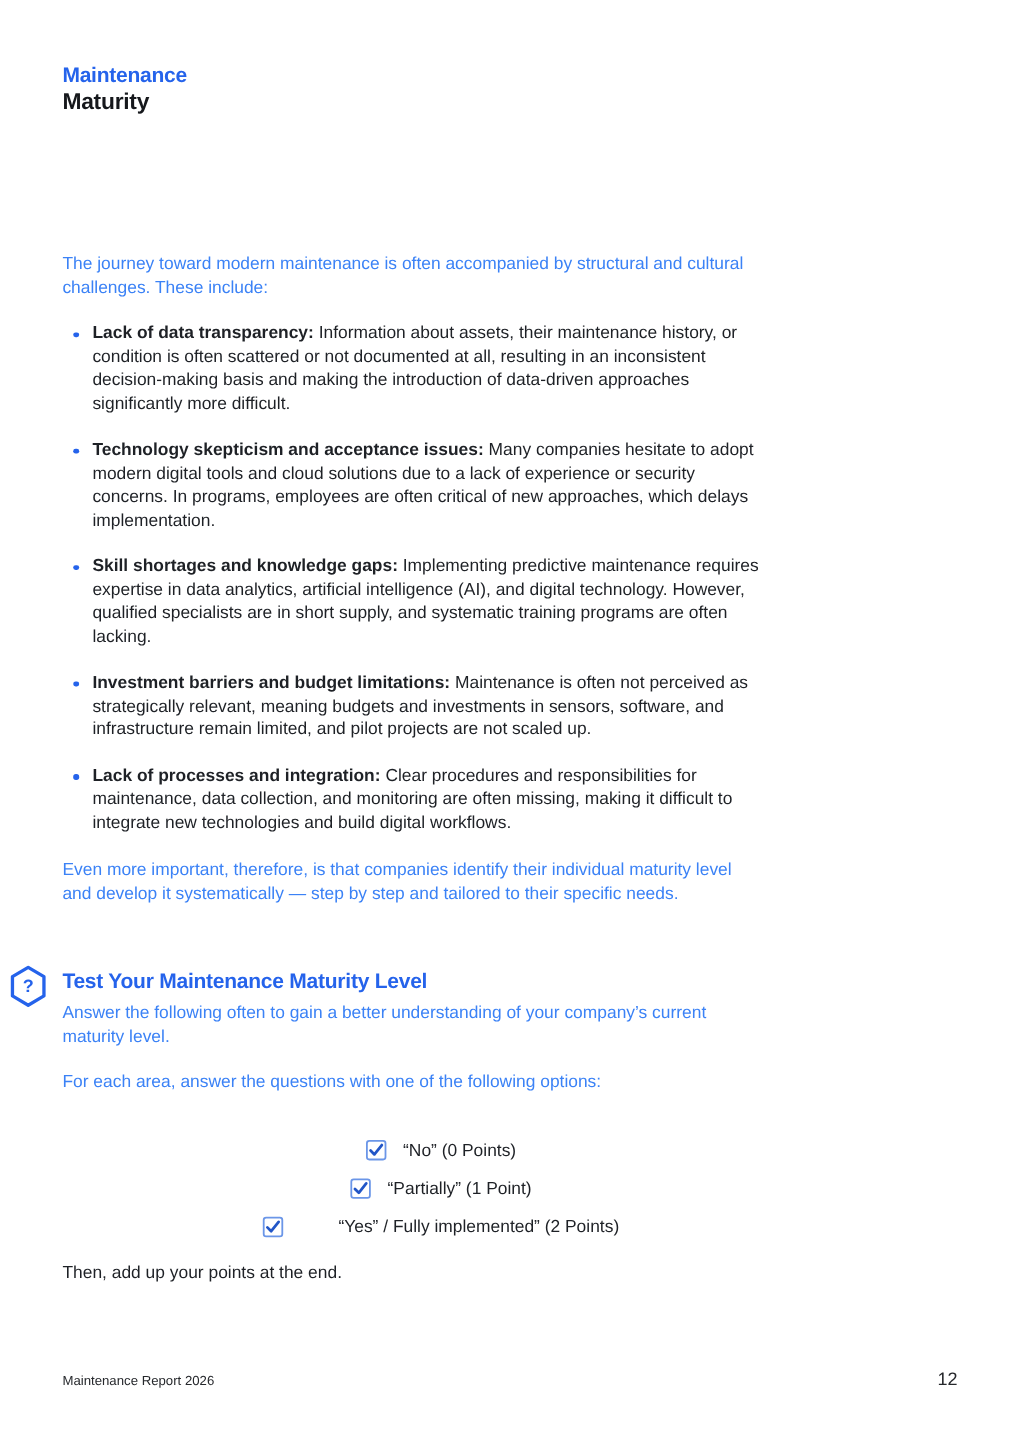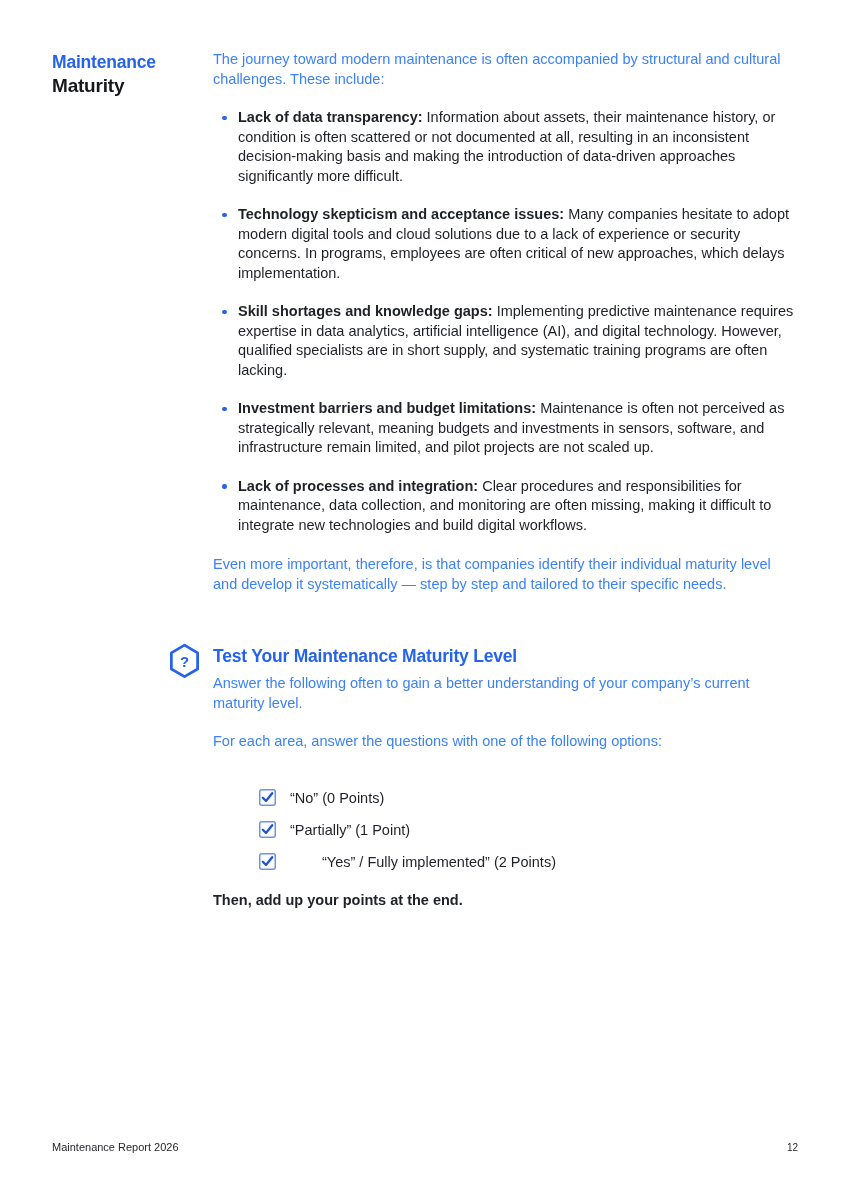--- a/index.html
+++ b/index.html
@@ -7,20 +7,21 @@
   body {
     font-family: "Liberation Sans", "DejaVu Sans", sans-serif;
     color: #1e2126;
     position: relative;
   }
   .page { position: relative; width: 848px; height: 1200px; }
   .content-wrap {
     position: absolute;
     left: 52px; top: 50px; right: 50px;
     display: flex;
+    flex-direction: column;
   }
   
   .margin-col { width: 161px; flex: 0 0 161px; }
   .margin-title-blue {
     color: #2563eb; font-size: 17.5px; font-weight: 700; line-height: 24px;
     letter-spacing: -0.2px;
   }
   .margin-title-black {
     color: #16181c; font-size: 19px; font-weight: 700; line-height: 24px;
     letter-spacing: -0.2px;
@@ -55,33 +56,34 @@
     position: absolute; left: 0; top: 1px; width: 35px; height: 37px;
     display: flex; align-items: center; justify-content: center;
     color: #2563eb; font-size: 15px; font-weight: 700;
   }
   .quiz-intro { margin-bottom: 19px; }
   .options-intro { margin-bottom: 34px; }
   .option-list { margin: 0 0 17px 0; }
   .option-row {
     display: flex; align-items: center; margin-bottom: 8px;
     padding-left: 46px;
+    justify-content: center;
   }
   .option-row:last-child { margin-bottom: 0; gap: 32px; }
   .checkbox { width: 17px; height: 17px; flex: 0 0 17px; margin-right: 14px; position: relative; }
   .checkbox svg { display: block; width: 17px; height: 17px; overflow: visible; }
   .option-label { font-size: 14.5px; line-height: 24px; color: #1e2126; }
-  .quiz-closing { font-weight: 700; font-size: 14.5px; line-height: 19.5px; }
+  .quiz-closing { font-weight: 400; font-size: 14.5px; line-height: 19.5px; }
   
   .footer {
     position: absolute; left: 52px; right: 50px; top: 1141px;
     display: flex; justify-content: space-between; align-items: baseline;
   }
   .footer-left { font-size: 11px; color: #26282c; }
-  .footer-right { font-size: 10px; color: #26282c; }
+  .footer-right { font-size: 15px; color: #26282c; }
 </style>
 </head>
 <body>
 
 <div class="page">
   <div class="content-wrap">
 
     <div class="margin-col">
       <div class="margin-title-blue">Maintenance</div>
       <div class="margin-title-black">Maturity</div>

